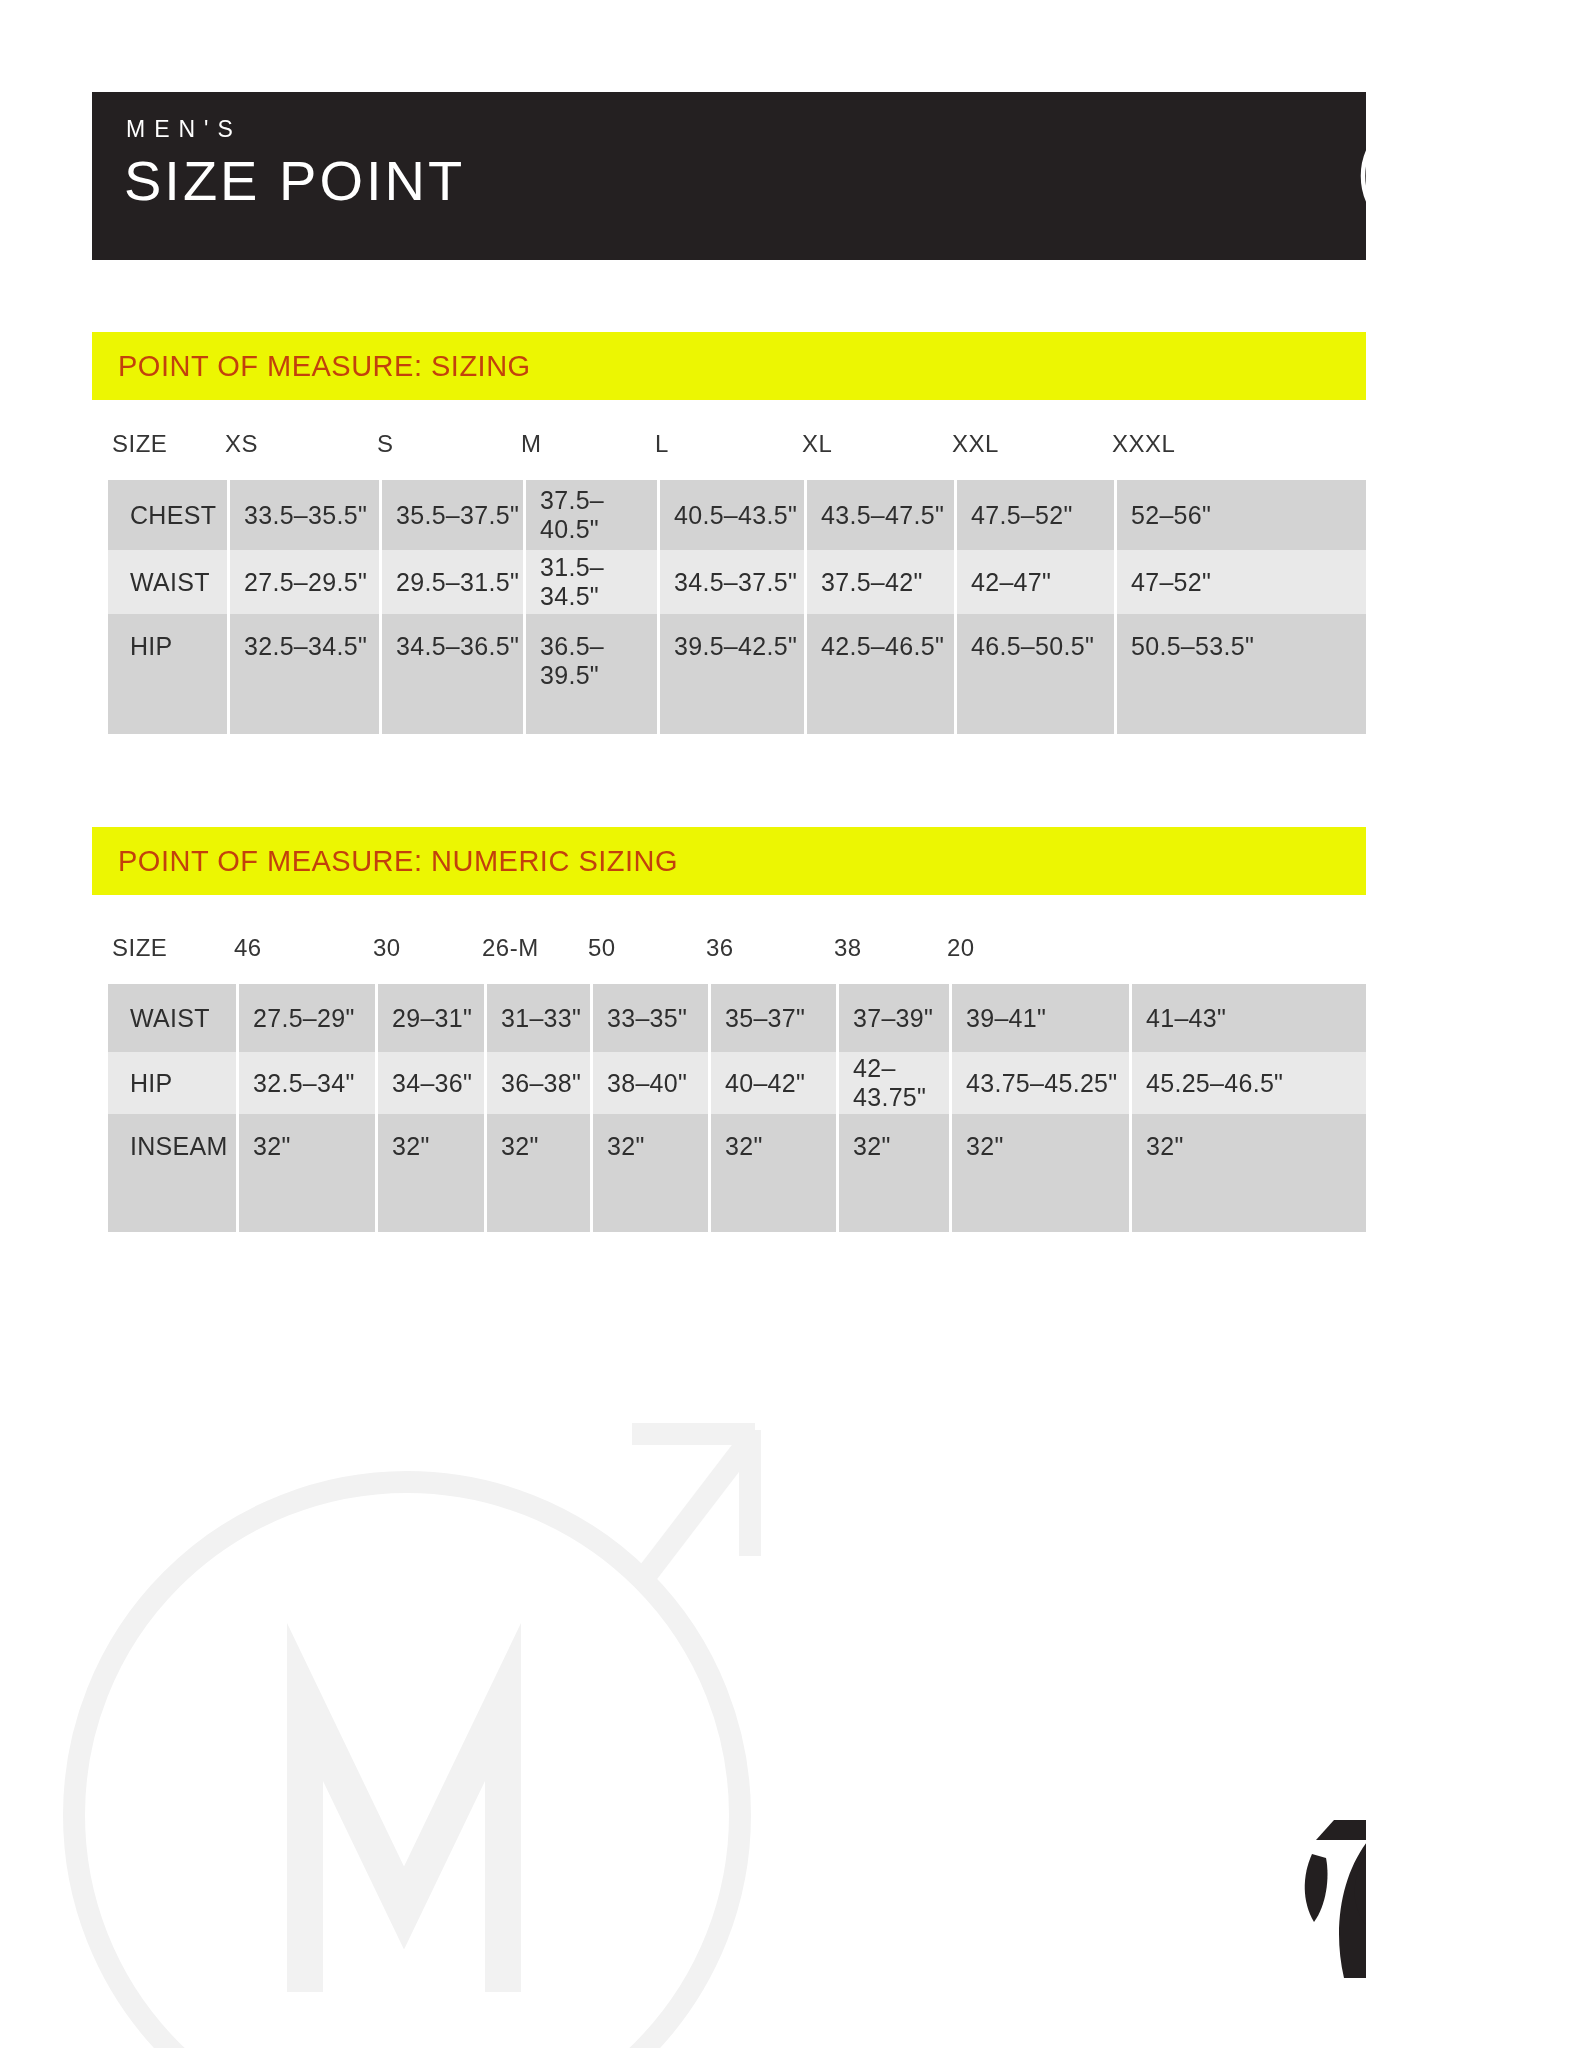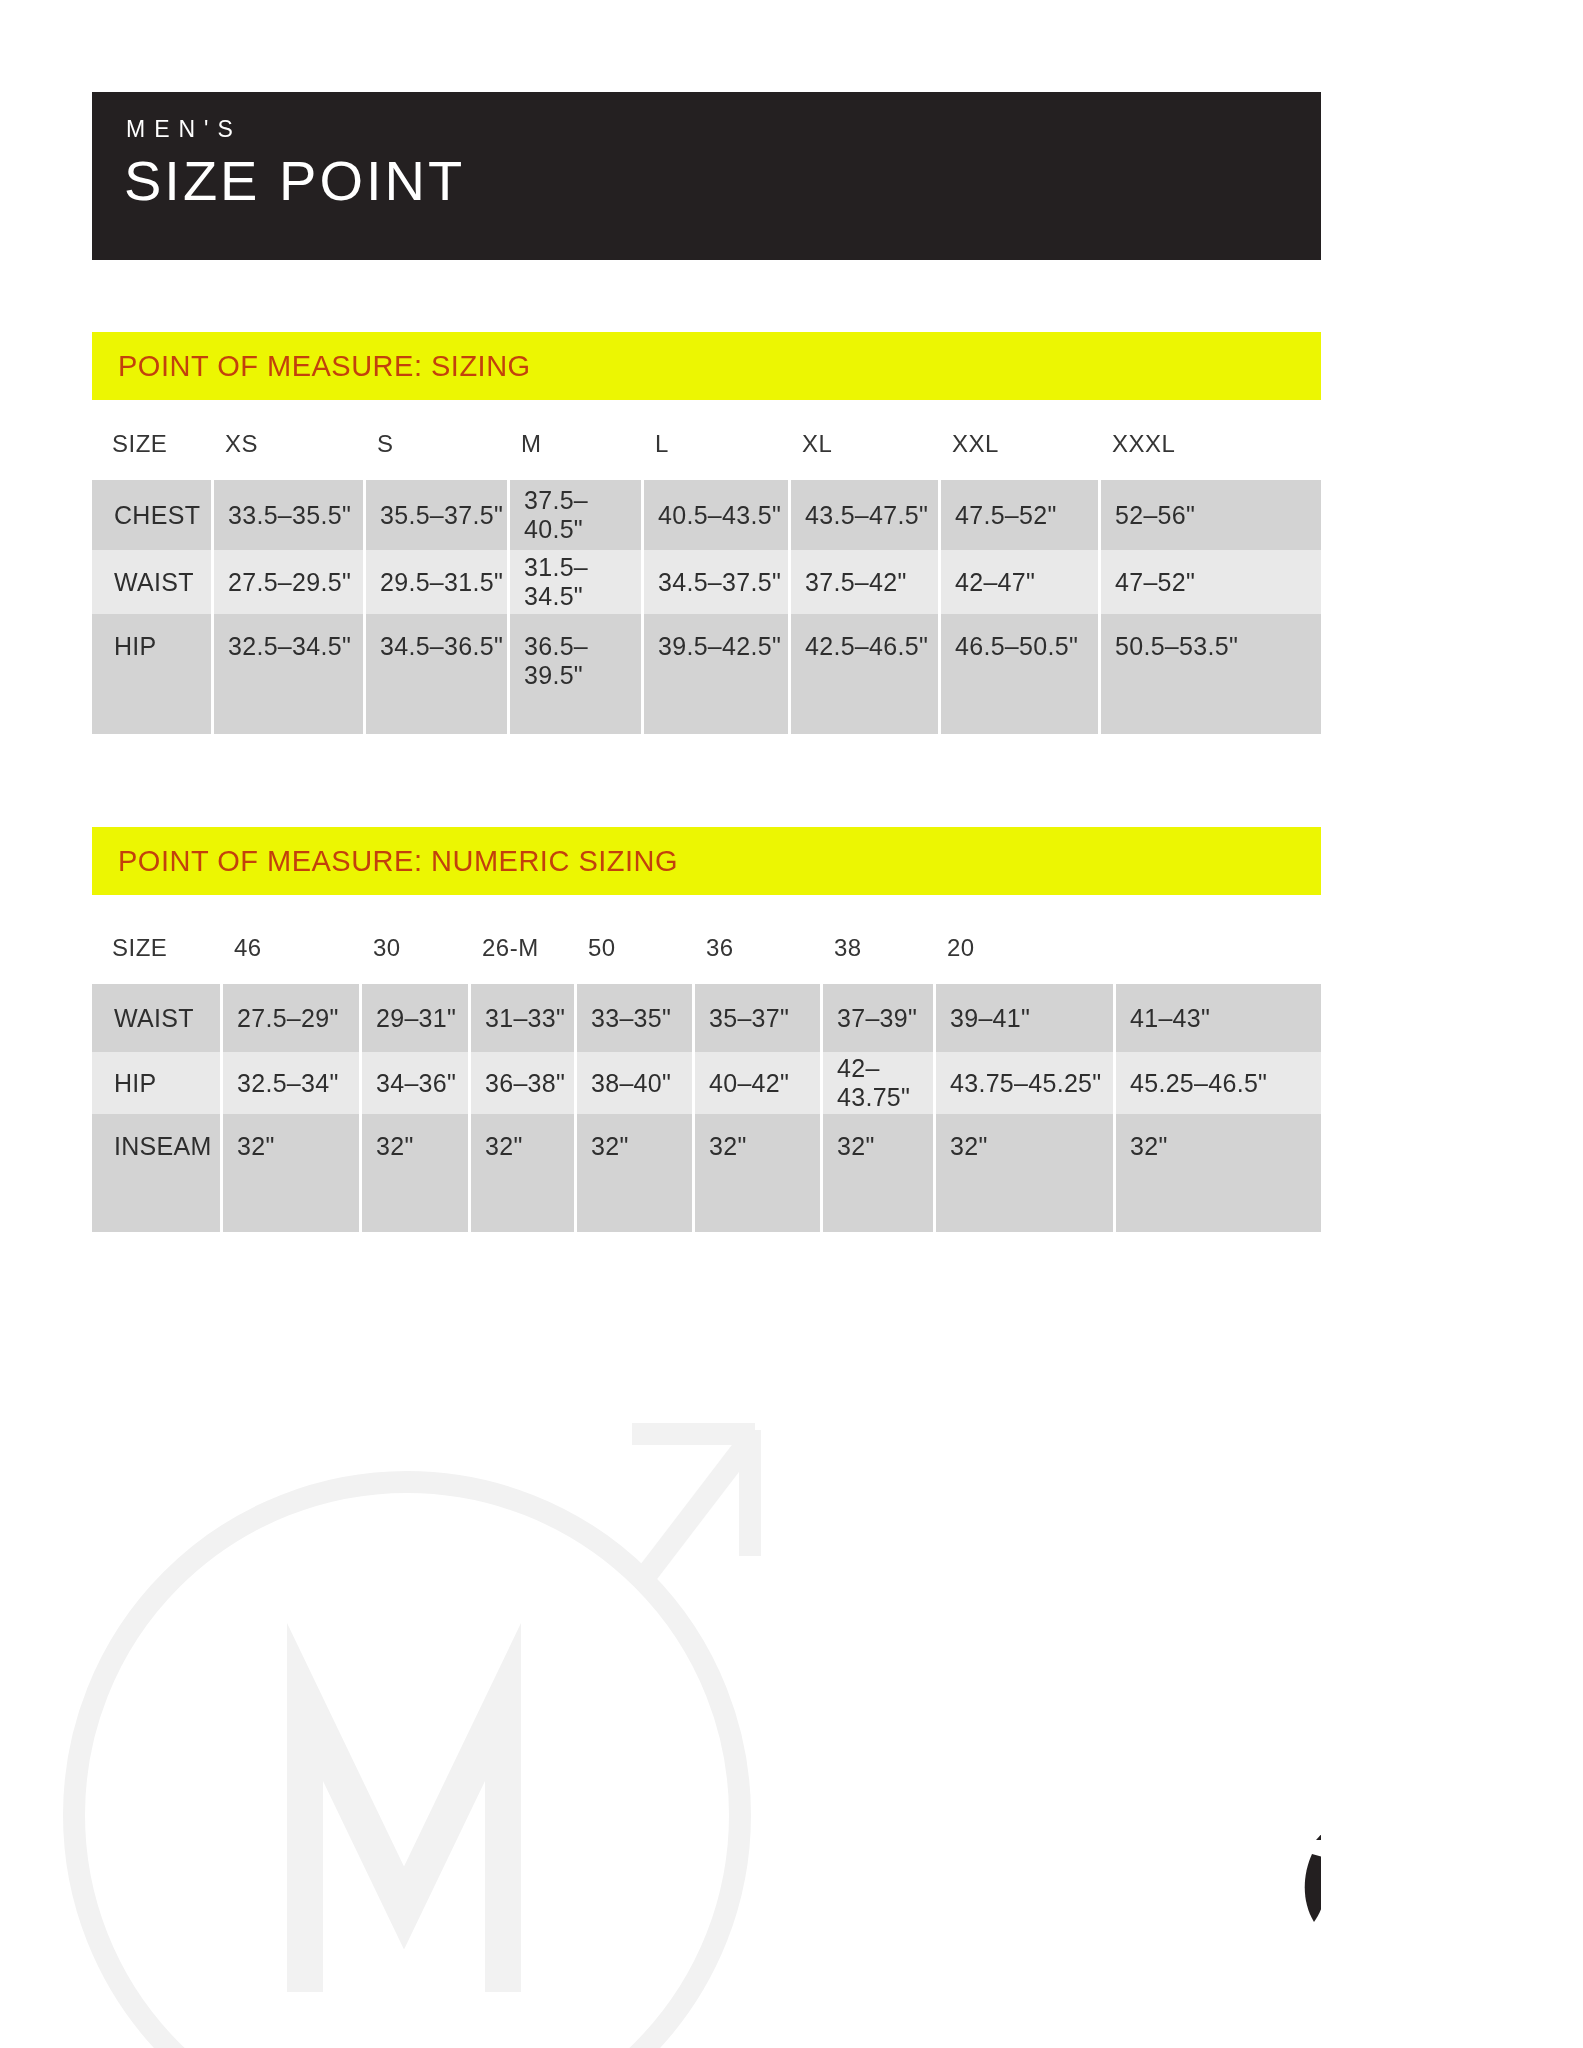--- a/index.html
+++ b/index.html
@@ -1,39 +1,39 @@
 <!DOCTYPE html>
 <html><head>
 <meta charset="utf-8">
 <style>
   html,body{margin:0;padding:0;background:#fff;}
   .page{
     position:relative;width:1321px;height:2048px;background:#ffffff;overflow:hidden;
-    font-family:"Liberation Sans","DejaVu Sans",sans-serif;color:#2e2e2e;
+    font-family:"Liberation Sans","DejaVu Sans",sans-serif;color:#2e2e2e;padding-left:45px;
   }
   
   .topbar{position:absolute;left:92px;top:92px;width:1399px;height:168px;background:#242021;}
   .eyebrow{position:absolute;left:34px;top:24px;font-size:23px;letter-spacing:9px;color:#ffffff;font-weight:400;}
   .title{position:absolute;left:32px;top:56px;font-size:56px;letter-spacing:3px;color:#ffffff;font-weight:400;}
   .person-badge{position:absolute;left:1264px;top:16px;}
   
   .band{position:absolute;left:92px;width:1399px;height:68px;background:#ecf602;display:flex;align-items:center;}
   .band span{margin-left:26px;font-size:29px;letter-spacing:0.5px;color:#c2410c;font-weight:500;text-align:center;}
   .band1{top:332px;}
   .band2{top:827px;}
   
   .thead,.trow{display:grid;}
   .cols-a{grid-template-columns:119px 152px 144px 134px 147px 150px 160px 393px;}
   .cols-b{grid-template-columns:128px 139px 109px 106px 118px 128px 113px 180px 378px;}
   .thead{position:absolute;left:92px;width:1399px;height:52px;background:#ffffff;}
   .thead1{top:418px;}
   .thead2{top:922px;}
   .hcell{display:flex;align-items:center;padding-left:14px;font-size:24px;letter-spacing:0.5px;color:#353535;}
   .hcell:first-child{padding-left:20px;text-align:right;}
-  .tbody{position:absolute;left:92px;width:1399px;border-radius:13px;}
+  .tbody{position:absolute;left:108px;width:1399px;border-radius:13px;}
   .tbody1{top:480px;}
   .tbody2{top:984px;}
   .trow .cell{display:flex;align-items:center;padding-left:14px;font-size:25px;letter-spacing:0.3px;color:#2e2e2e;border-left:3px solid #ffffff;}
   .trow .cell:first-child{border-left:none;padding-left:22px;}
   .trow.shade-dark .cell{background:#d3d3d3;}
   .trow.shade-light .cell{background:#e9e9e9;}
   .tbody1 .trow:nth-child(1){height:70px;}
   .tbody1 .trow:nth-child(2){height:64px;}
   .tbody1 .trow:nth-child(3){height:120px;}
   .tbody2 .trow:nth-child(1){height:68px;}

